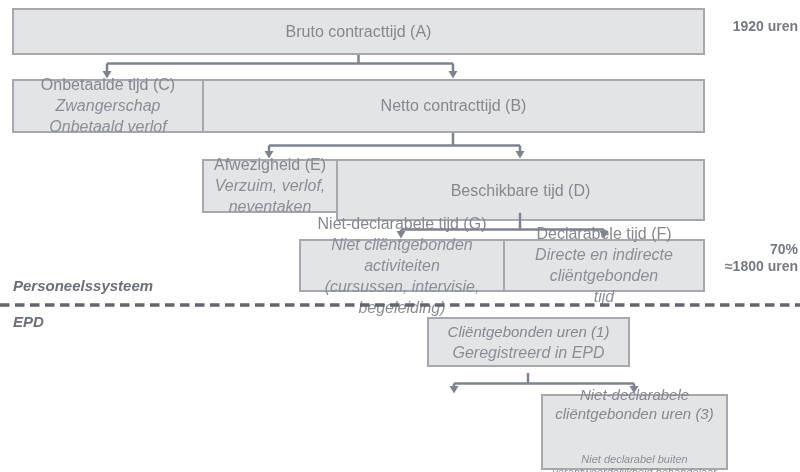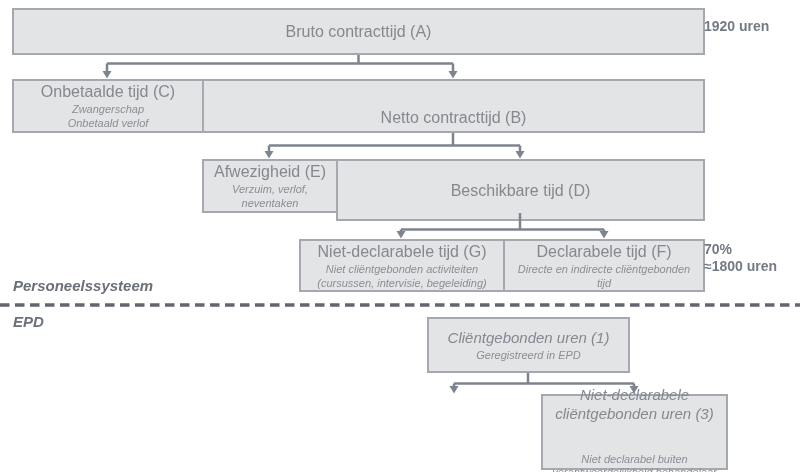--- a/index.html
+++ b/index.html
@@ -20,60 +20,60 @@
   .box {
     position: absolute;
     box-sizing: border-box;
     background: #e3e4e6;
     border: 2px solid #a5a8ae;
     display: flex;
     flex-direction: column;
     align-items: center;
     justify-content: center;
     text-align: center;
-    padding: 4px 6px;
+    padding: 16px 6px;
   }
   .box-label {
     color: #84888f;
     font-size: 16px;
     line-height: 19px;
     white-space: pre-line;
   }
   .box-label.small {
     font-size: 15px;
     line-height: 19px;
   }
   .box-label.italic {
     font-style: italic;
   }
   .box-sub {
     color: #8a8e96;
     font-style: italic;
-    font-size: 11px;
-    line-height: 14px;
+    font-size: 16px;
+    line-height: 21px;
     white-space: pre-line;
     margin-top: 1px;
   }
   .box-sub.tiny {
     font-size: 11px;
     line-height: 13px;
   }
   .side-label {
     position: absolute;
     left: 13px;
     color: #6b7078;
     font-weight: bold;
     font-style: italic;
     font-size: 15px;
   }
   .annotation {
     position: absolute;
     left: 704px;
     width: 94px;
-    text-align: left;
+    text-align: right;
     color: #747a84;
     font-weight: bold;
     font-size: 14px;
     line-height: 17px;
     white-space: pre-line;
   }
   svg.overlay {
     position: absolute;
     left: 0;
     top: 0;
@@ -120,21 +120,21 @@
   </div>
   <div class="annotation" style="top:241px;">70%
 ≈1800 uren</div>
 
   <div class="side-label" style="top:277px;">Personeelssysteem</div>
   <svg class="overlay" width="800" height="472" viewBox="0 0 800 472">
     <line x1="0" y1="305" x2="800" y2="305" stroke="#62676f" stroke-width="3.5" stroke-dasharray="9.5 5.5"></line>
   </svg>
   <div class="side-label" style="top:313px;">EPD</div>
 
-  <div class="box" style="left:427px; top:317px; width:203px; height:56px;">
+  <div class="box" style="left:427px; top:317px; width:203px; height:50px;">
     <div class="box-label small italic">Cliëntgebonden uren (1)</div>
     <div class="box-sub">Geregistreerd in EPD</div>
   </div>
 
   <div class="box" style="left:541px; top:394px; width:187px; height:76px;gap:29px;">
     <div class="box-label small italic">Niet-declarabele
 cliëntgebonden uren (3)</div>
     <div class="box-sub tiny">Niet declarabel buiten
 verantwoordelijkheid behandelaar</div>
   </div>

